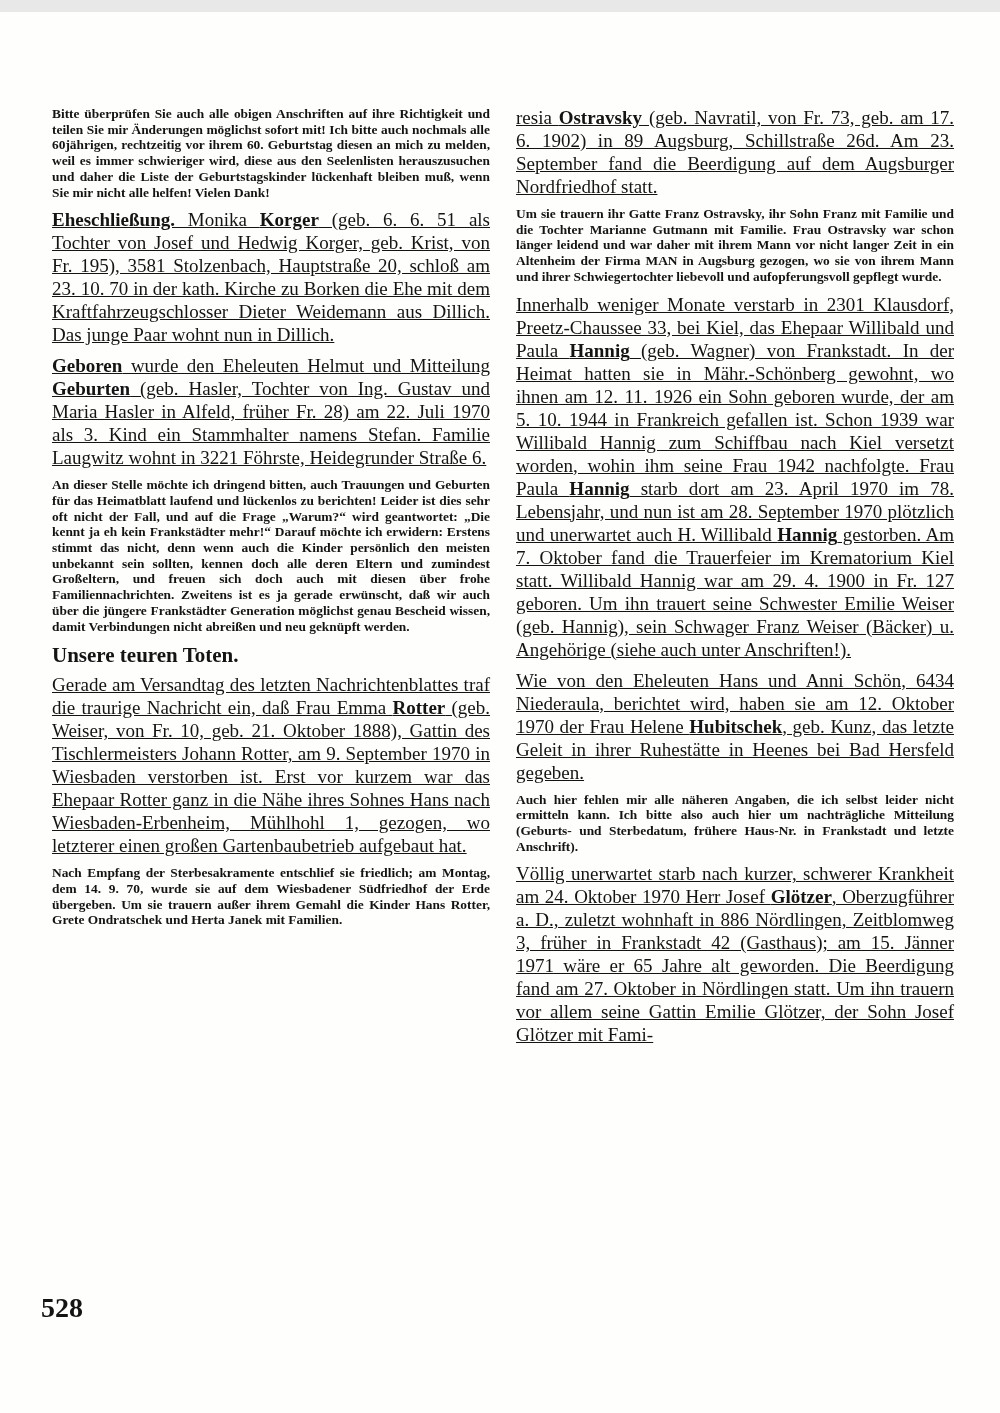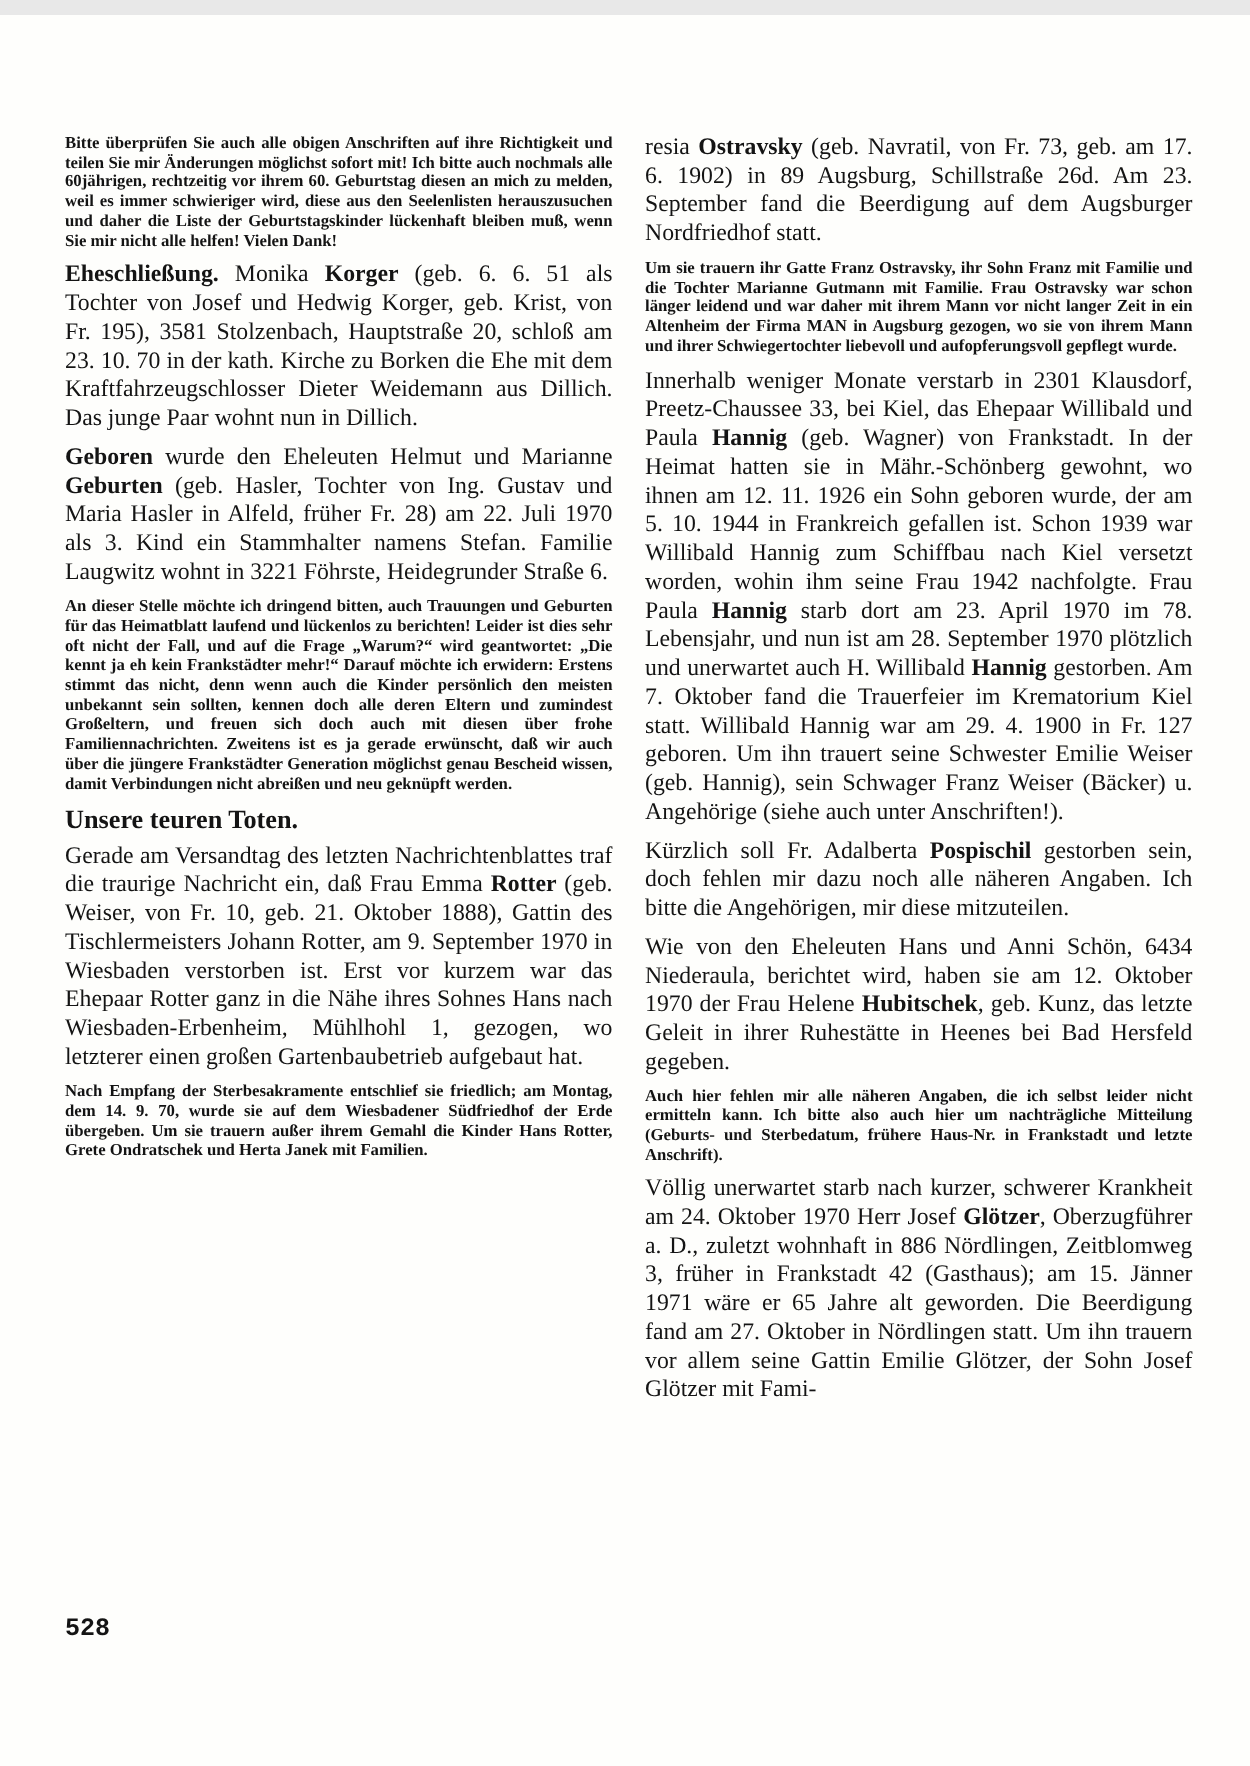--- a/index.html
+++ b/index.html
@@ -26,79 +26,78 @@
   .col {
     width: 438px;
     flex: 0 0 438px;
   }
   p.body-p {
     font-size: 19px;
     line-height: 23px;
     text-align: justify;
     margin: 0 0 8px 0;
     hyphens: auto;
+    text-decoration: underline;
   }
   p.small-p {
     font-size: 13.4px;
     line-height: 15.7px;
     font-weight: bold;
     text-align: justify;
     margin: 0 0 8px 0;
     hyphens: auto;
   }
   .b {
     font-weight: bold;
   }
   h2.subhead {
     font-size: 21px;
     line-height: 23px;
     font-weight: bold;
     margin: 10px 0 6px 0;
   }
   .page-number {
     position: absolute;
-    left: 52px;
+    left: 41px;
     top: 1280px;
-    font-size: 20px;
+    font-size: 28px;
     font-weight: bold;
-    font-family: Liberation Mono, monospace;
   }
 </style>
 </head>
 <body>
 
 <div class="page">
   <div class="columns">
 
     <div class="col">
       <p class="small-p">Bitte überprüfen Sie auch alle obigen Anschriften auf ihre Richtigkeit und teilen Sie mir Änderungen möglichst sofort mit! Ich bitte auch nochmals alle 60jährigen, rechtzeitig vor ihrem 60. Geburtstag diesen an mich zu melden, weil es immer schwieriger wird, diese aus den Seelenlisten herauszusuchen und daher die Liste der Geburtstagskinder lückenhaft bleiben muß, wenn Sie mir nicht alle helfen! Vielen Dank!</p>
 
       <p class="body-p"><span class="b">Eheschließung.</span><span> Monika </span><span class="b">Korger</span><span> (geb. 6. 6. 51 als Tochter von Josef und Hedwig Korger, geb. Krist, von Fr. 195), 3581 Stolzenbach, Hauptstraße 20, schloß am 23. 10. 70 in der kath. Kirche zu Borken die Ehe mit dem Kraftfahrzeugschlosser Dieter Weidemann aus Dillich. Das junge Paar wohnt nun in Dillich.</span></p>
 
-      <p class="body-p"><span class="b">Geboren</span><span> wurde den Eheleuten Helmut und Marianne </span><span class="b">Geburten</span><span> (geb. Hasler, Tochter von Ing. Gustav und Maria Hasler in Alfeld, früher Fr. 28) am 22. Juli 1970 als 3. Kind ein Stammhalter namens Stefan. Familie Laugwitz wohnt in 3221 Föhrste, Heidegrunder Straße 6.</span></p>
+      <p class="body-p"><span class="b">Geboren</span><span> wurde den Eheleuten Helmut und Mitteilung </span><span class="b">Geburten</span><span> (geb. Hasler, Tochter von Ing. Gustav und Maria Hasler in Alfeld, früher Fr. 28) am 22. Juli 1970 als 3. Kind ein Stammhalter namens Stefan. Familie Laugwitz wohnt in 3221 Föhrste, Heidegrunder Straße 6.</span></p>
 
       <p class="small-p">An dieser Stelle möchte ich dringend bitten, auch Trauungen und Geburten für das Heimatblatt laufend und lückenlos zu berichten! Leider ist dies sehr oft nicht der Fall, und auf die Frage „Warum?“ wird geantwortet: „Die kennt ja eh kein Frankstädter mehr!“ Darauf möchte ich erwidern: Erstens stimmt das nicht, denn wenn auch die Kinder persönlich den meisten unbekannt sein sollten, kennen doch alle deren Eltern und zumindest Großeltern, und freuen sich doch auch mit diesen über frohe Familiennachrichten. Zweitens ist es ja gerade erwünscht, daß wir auch über die jüngere Frankstädter Generation möglichst genau Bescheid wissen, damit Verbindungen nicht abreißen und neu geknüpft werden.</p>
 
 
       <h2 class="subhead">Unsere teuren Toten.</h2>
 
       <p class="body-p"><span>Gerade am Versandtag des letzten Nachrichtenblattes traf die traurige Nachricht ein, daß Frau Emma </span><span class="b">Rotter</span><span> (geb. Weiser, von Fr. 10, geb. 21. Oktober 1888), Gattin des Tischlermeisters Johann Rotter, am 9. September 1970 in Wiesbaden verstorben ist. Erst vor kurzem war das Ehepaar Rotter ganz in die Nähe ihres Sohnes Hans nach Wiesbaden-Erbenheim, Mühlhohl 1, gezogen, wo letzterer einen großen Gartenbaubetrieb aufgebaut hat.</span></p>
 
       <p class="small-p">Nach Empfang der Sterbesakramente entschlief sie friedlich; am Montag, dem 14. 9. 70, wurde sie auf dem Wiesbadener Südfriedhof der Erde übergeben. Um sie trauern außer ihrem Gemahl die Kinder Hans Rotter, Grete Ondratschek und Herta Janek mit Familien.</p>
 
     </div>
 
     <div class="col">
       <p class="body-p"><span>resia </span><span class="b">Ostravsky</span><span> (geb. Navratil, von Fr. 73, geb. am 17. 6. 1902) in 89 Augsburg, Schillstraße 26d. Am 23. September fand die Beerdigung auf dem Augsburger Nordfriedhof statt.</span></p>
 
       <p class="small-p">Um sie trauern ihr Gatte Franz Ostravsky, ihr Sohn Franz mit Familie und die Tochter Marianne Gutmann mit Familie. Frau Ostravsky war schon länger leidend und war daher mit ihrem Mann vor nicht langer Zeit in ein Altenheim der Firma MAN in Augsburg gezogen, wo sie von ihrem Mann und ihrer Schwiegertochter liebevoll und aufopferungsvoll gepflegt wurde.</p>
 
       <p class="body-p"><span>Innerhalb weniger Monate verstarb in 2301 Klausdorf, Preetz-Chaussee 33, bei Kiel, das Ehepaar Willibald und Paula </span><span class="b">Hannig</span><span> (geb. Wagner) von Frankstadt. In der Heimat hatten sie in Mähr.-Schönberg gewohnt, wo ihnen am 12. 11. 1926 ein Sohn geboren wurde, der am 5. 10. 1944 in Frankreich gefallen ist. Schon 1939 war Willibald Hannig zum Schiffbau nach Kiel versetzt worden, wohin ihm seine Frau 1942 nachfolgte. Frau Paula </span><span class="b">Hannig</span><span> starb dort am 23. April 1970 im 78. Lebensjahr, und nun ist am 28. September 1970 plötzlich und unerwartet auch H. Willibald </span><span class="b">Hannig</span><span> gestorben. Am 7. Oktober fand die Trauerfeier im Krematorium Kiel statt. Willibald Hannig war am 29. 4. 1900 in Fr. 127 geboren. Um ihn trauert seine Schwester Emilie Weiser (geb. Hannig), sein Schwager Franz Weiser (Bäcker) u. Angehörige (siehe auch unter Anschriften!).</span></p>
 
-      <p class="body-p"><span>Kürzlich soll Fr. Adalberta </span><span class="b">Pospischil</span><span> gestorben sein, doch fehlen mir dazu noch alle näheren Angaben. Ich bitte die Angehörigen, mir diese mitzuteilen.</span></p>
 
       <p class="body-p"><span>Wie von den Eheleuten Hans und Anni Schön, 6434 Niederaula, berichtet wird, haben sie am 12. Oktober 1970 der Frau Helene </span><span class="b">Hubitschek</span><span>, geb. Kunz, das letzte Geleit in ihrer Ruhestätte in Heenes bei Bad Hersfeld gegeben.</span></p>
 
       <p class="small-p">Auch hier fehlen mir alle näheren Angaben, die ich selbst leider nicht ermitteln kann. Ich bitte also auch hier um nachträgliche Mitteilung (Geburts- und Sterbedatum, frühere Haus-Nr. in Frankstadt und letzte Anschrift).</p>
 
       <p class="body-p"><span>Völlig unerwartet starb nach kurzer, schwerer Krankheit am 24. Oktober 1970 Herr Josef </span><span class="b">Glötzer</span><span>, Oberzugführer a. D., zuletzt wohnhaft in 886 Nördlingen, Zeitblomweg 3, früher in Frankstadt 42 (Gasthaus); am 15. Jänner 1971 wäre er 65 Jahre alt geworden. Die Beerdigung fand am 27. Oktober in Nördlingen statt. Um ihn trauern vor allem seine Gattin Emilie Glötzer, der Sohn Josef Glötzer mit Fami-</span></p>
     </div>
 
   </div>
 

